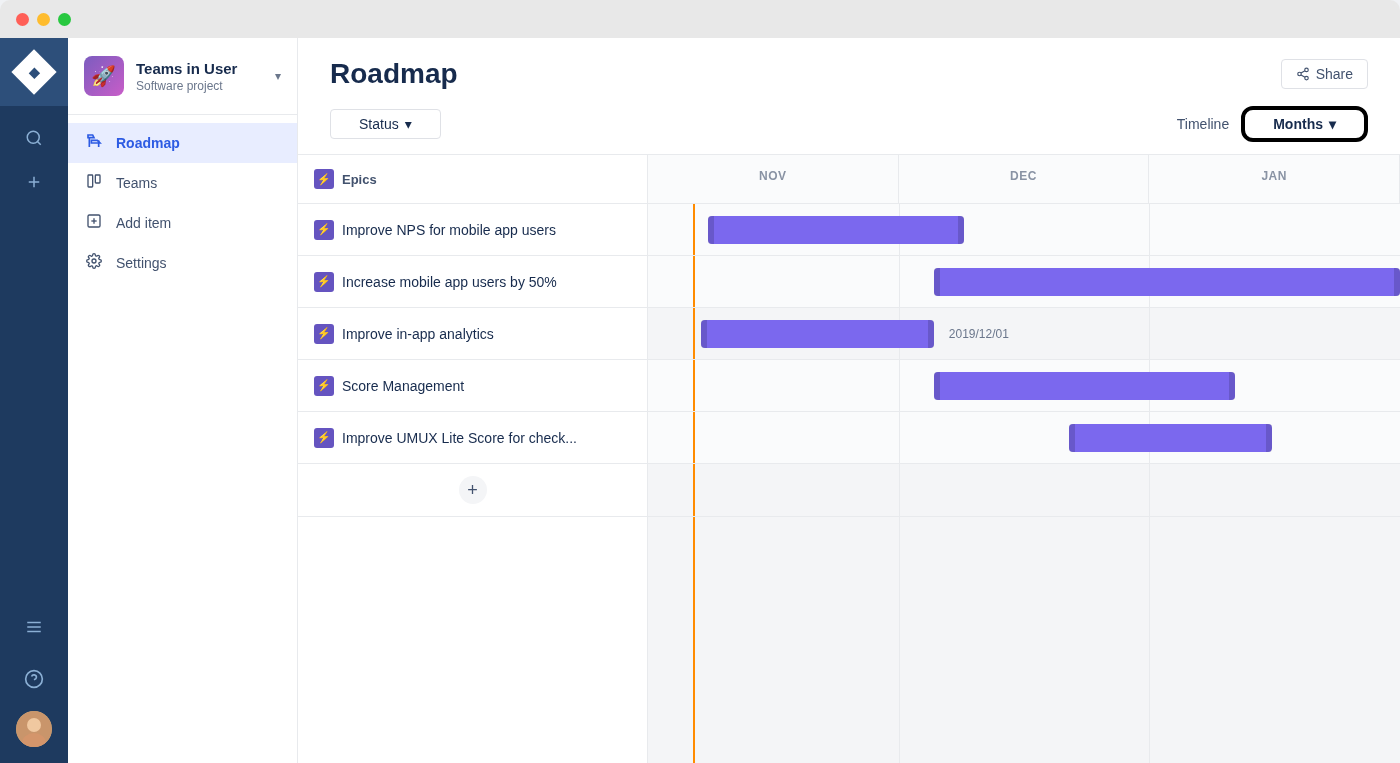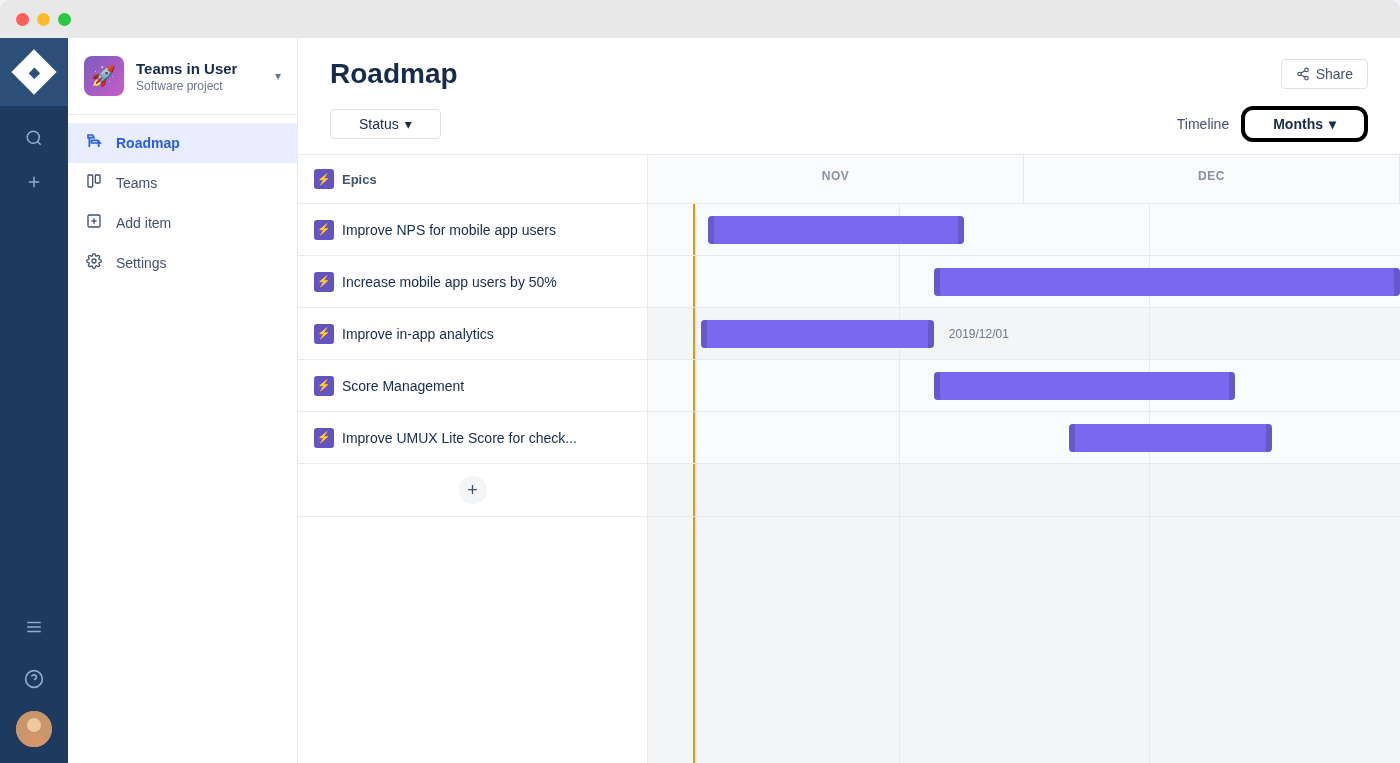--- a/index.html
+++ b/index.html
@@ -597,20 +597,21 @@
       <div class="gantt-container">
 
         <div class="gantt-header">
           <div class="gantt-epics-header">
             <div class="epic-header-icon">⚡</div>
             <span>Epics</span>
           </div>
           <div class="gantt-timeline-header">
             <div class="month-col-header">NOV</div>
             <div class="month-col-header">DEC</div>
+            <div class="month-col-header">JAN</div>
           </div>
         </div>
 
         <div class="gantt-rows">
 
           <div class="gantt-row">
             <div class="gantt-row-label">
               <div class="epic-row-icon">⚡</div>
               <span>Improve NPS for mobile app users</span>
             </div>

